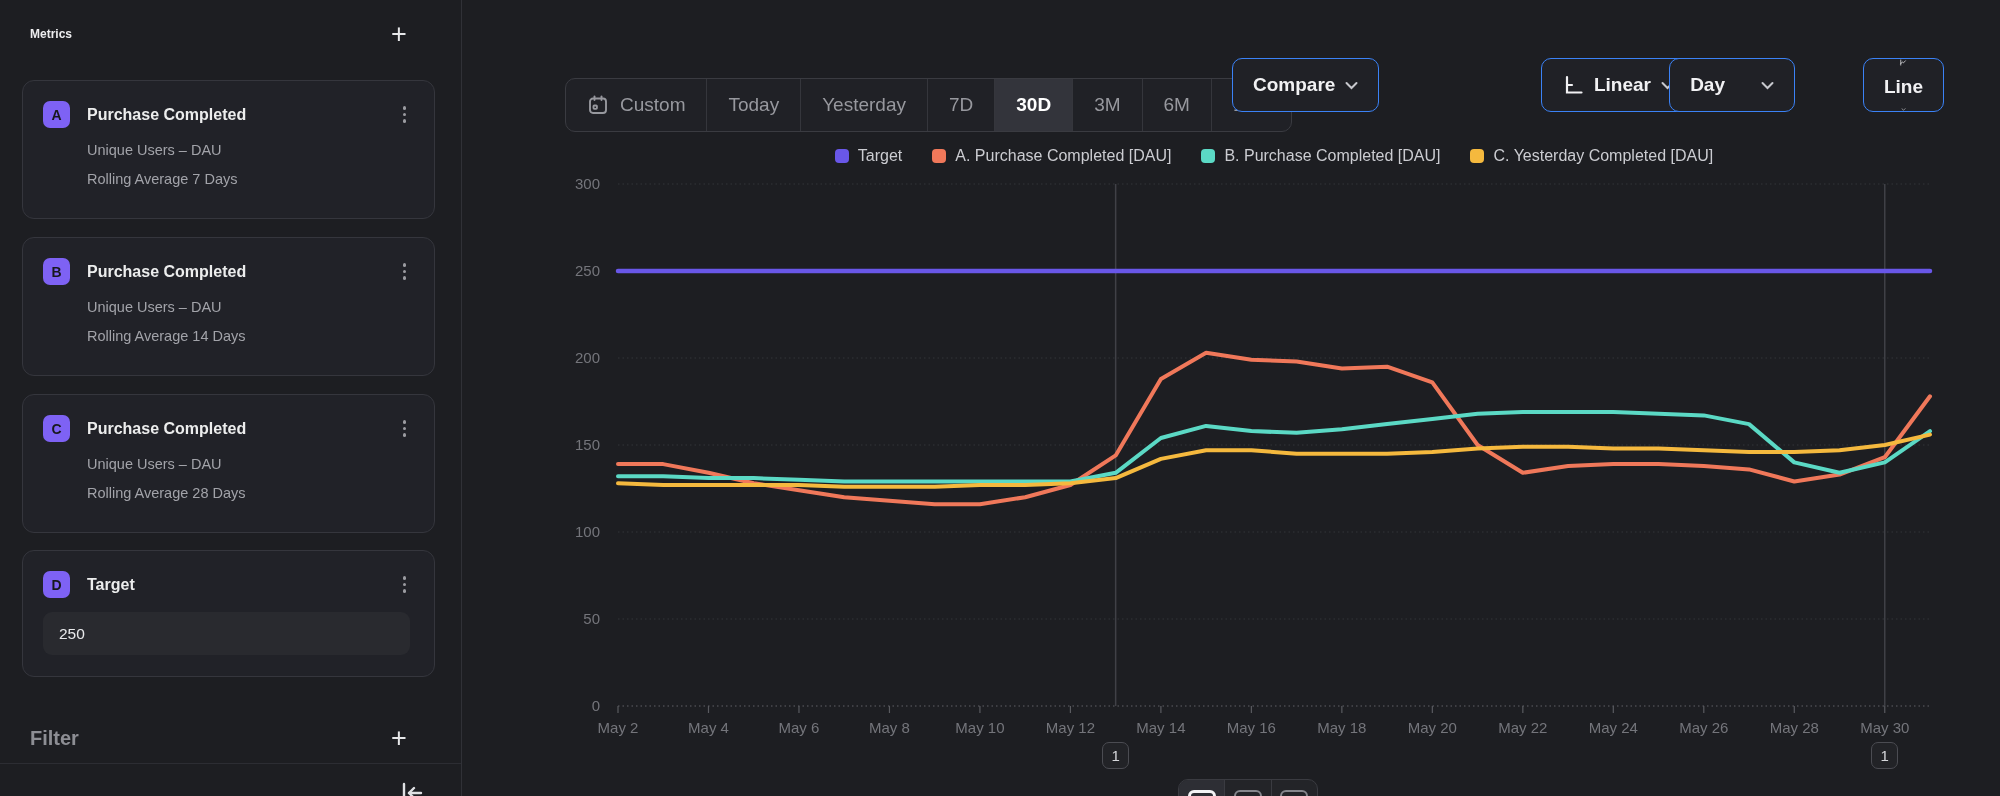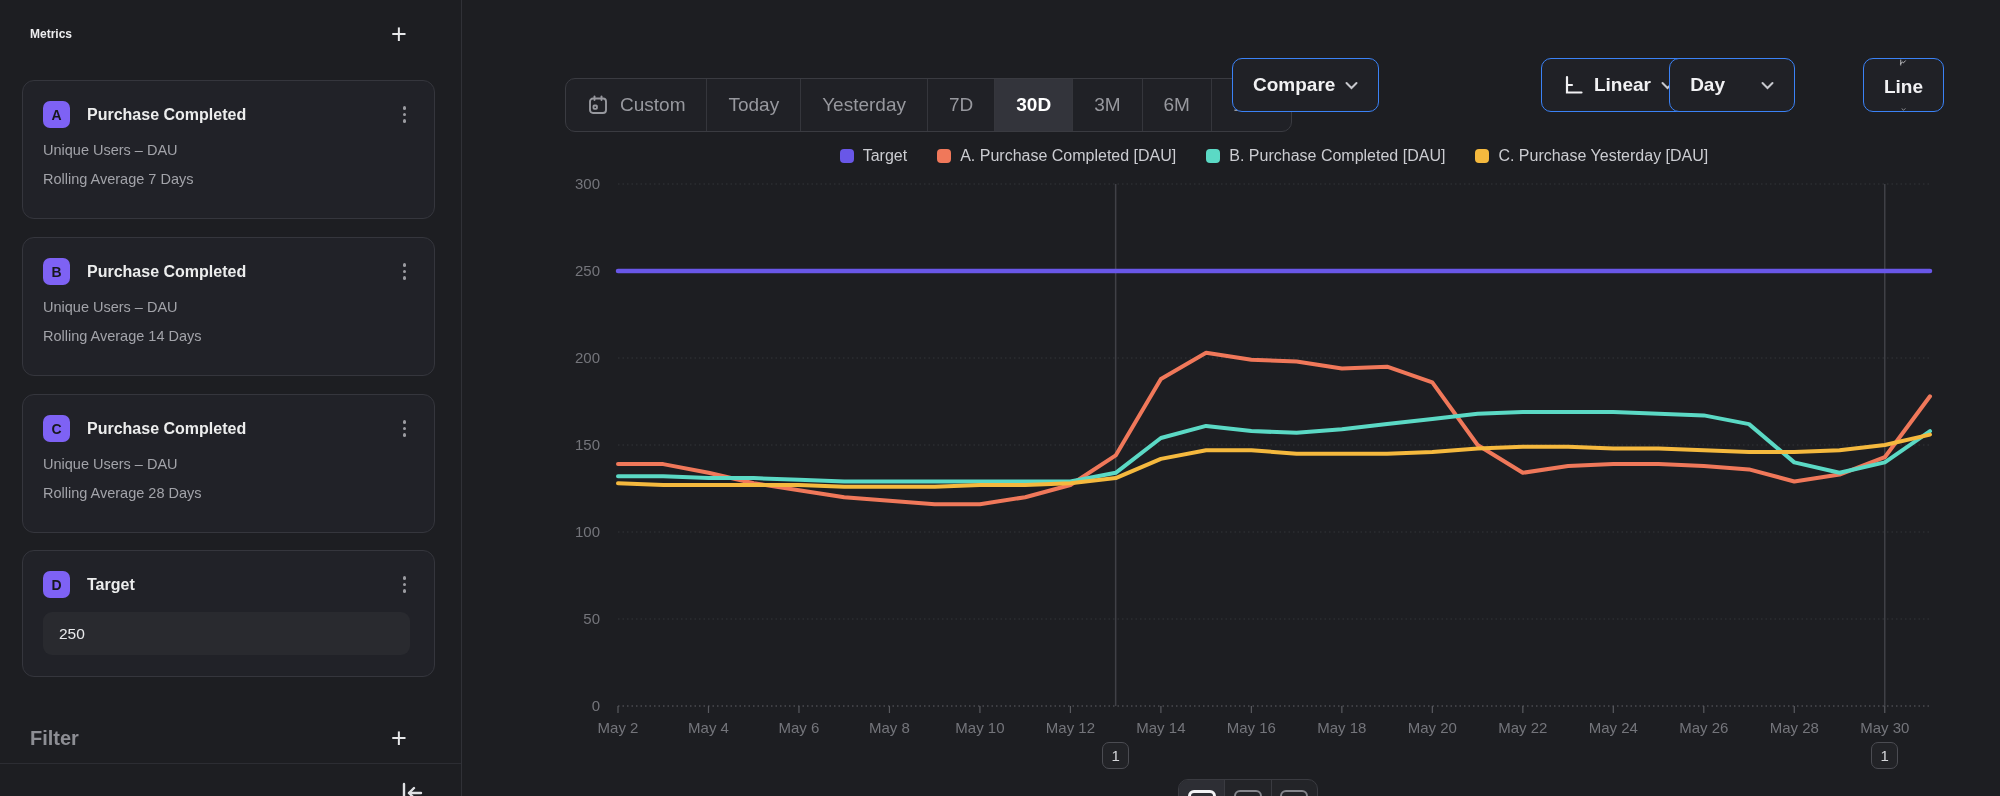--- a/index.html
+++ b/index.html
@@ -20,21 +20,21 @@
   .card-b { top:237px; height:139px; }
   .card-c { top:394px; height:139px; }
   .card-d { top:550px; height:127px; }
   .card-head { display:flex; align-items:center; }
   .badge { width:27px; height:27px; border-radius:7px; background:#7e62f4; color:#17181c;
            font-size:14px; font-weight:700; display:flex; align-items:center; justify-content:center;
            flex:0 0 27px; }
   .card-title { margin-left:17px; font-size:16px; font-weight:700; color:#eceded; }
   .kebab { margin-left:auto; display:flex; flex-direction:column; gap:3px; padding:4px; cursor:pointer; }
   .kebab i { width:3.5px; height:3.5px; border-radius:50%; background:#9b9ca1; display:block; }
-  .card-sub { font-size:14.5px; color:#a2a3a9; }
+  .card-sub { margin-left:44px; font-size:14.5px; color:#a2a3a9; }
   .sub1 { margin-top:14px; }
   .sub2 { margin-top:13px; }
   .target-input { margin-top:14px; height:43px; background:#292a2f; border-radius:9px;
                   font-size:15.5px; color:#e8e9eb; display:flex; align-items:center;
                   padding-left:16px; cursor:text; }
   .filter-row { position:absolute; left:30px; top:726px; right:50px; display:flex;
                 align-items:center; justify-content:space-between; }
   .filter-title { font-size:20px; font-weight:700; color:#8d8e94; }
   .sb-divider { position:absolute; left:0; right:0; top:763px; border-top:1px solid #2c2d33; }
   .collapse-btn { position:absolute; right:36px; top:780px; width:26px; height:26px; cursor:pointer; }
@@ -237,21 +237,21 @@
     <div class="legend-item">
       <span class="legend-swatch" style="background: rgb(240, 120, 90);"></span>
       <span class="legend-label">A. Purchase Completed [DAU]</span>
     </div>
     <div class="legend-item">
       <span class="legend-swatch" style="background: rgb(91, 217, 197);"></span>
       <span class="legend-label">B. Purchase Completed [DAU]</span>
     </div>
     <div class="legend-item">
       <span class="legend-swatch" style="background: rgb(245, 185, 62);"></span>
-      <span class="legend-label">C. Purchase Yesterday [DAU]</span>
+      <span class="legend-label">C. Yesterday Completed [DAU]</span>
     </div>
   </div>
 
 <svg id="chart" width="2000" height="796">
     <g>
       <line x1="618" y1="706" x2="1930" y2="706" stroke="#68696f" stroke-width="1" stroke-dasharray="1.5 3" opacity="0.9"></line>
       <line x1="618" y1="619" x2="1930" y2="619" stroke="#45464b" stroke-width="1" stroke-dasharray="1.5 3" opacity="0.55"></line>
       <line x1="618" y1="532" x2="1930" y2="532" stroke="#45464b" stroke-width="1" stroke-dasharray="1.5 3" opacity="0.55"></line>
       <line x1="618" y1="445" x2="1930" y2="445" stroke="#45464b" stroke-width="1" stroke-dasharray="1.5 3" opacity="0.55"></line>
       <line x1="618" y1="358" x2="1930" y2="358" stroke="#45464b" stroke-width="1" stroke-dasharray="1.5 3" opacity="0.55"></line>

